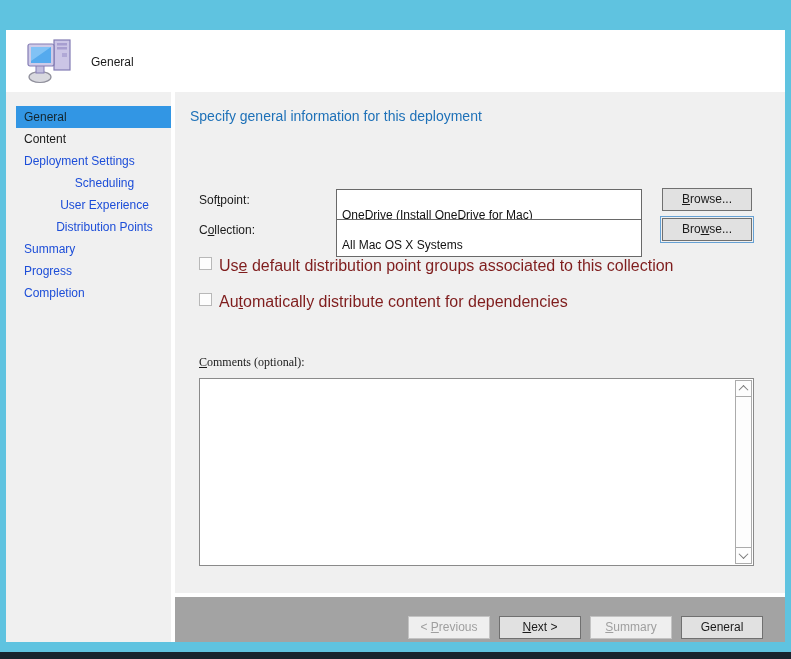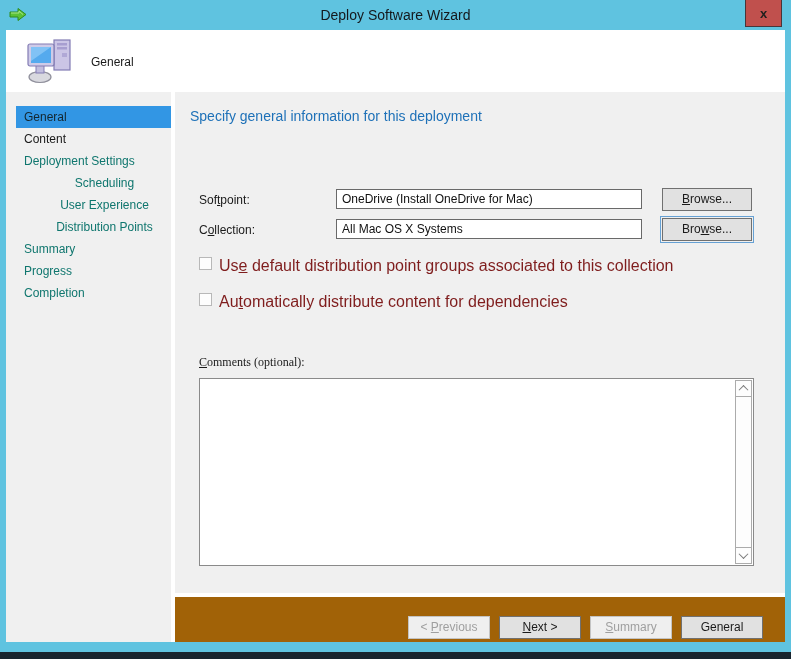--- a/index.html
+++ b/index.html
@@ -26,35 +26,35 @@
   .header { position:absolute; left:6px; top:30px; width:779px; height:62px; background:#ffffff; }
   .wizard-icon { position:absolute; left:20px; top:7px; }
   .header-title { position:absolute; left:85px; top:25px; font-size:12px; color:#1a1a1a; }
   
   .sidebar {
     position:absolute; left:6px; top:92px; width:165px; height:550px;
     background:#f0f0f0; padding-top:14px;
   }
   .nav-item {
     height:22px; line-height:22px; margin-left:10px; padding-left:8px;
-    color:#0f766e; white-space:nowrap; cursor:default;
+    color:#1d4ed8; white-space:nowrap; cursor:default;
   }
   .nav-item.enabled { color:#1a1a1a; }
   .nav-item.active { background:#3296e4; color:#14262e; }
   .nav-item.indent { padding-left:22px;text-align:center; }
   .divider-v { position:absolute; left:171px; top:92px; width:4px; height:550px; background:#ffffff; }
   .main { position:absolute; left:175px; top:92px; width:610px; height:501px; background:#f0f0f0; }
   .divider-h { position:absolute; left:175px; top:593px; width:610px; height:4px; background:#ffffff; }
   
   .page-heading { position:absolute; left:15px; top:16px; font-size:14px; color:#1e71b8; }
   .form-label { position:absolute; font-size:12px; color:#1a1a1a; }
   .mn { text-decoration:underline; }
   .field {
     position:absolute; background:#ffffff; border:1px solid #696969;
-    height:20px; padding:2px 5px; font-size:12px; line-height:15px;
+    height:20px; padding:18px 5px; font-size:12px; line-height:15px;
     white-space:nowrap; overflow:hidden; color:#111;
   }
   .btn {
     position:absolute; height:23px; background:#e1e1e1; border:1px solid #707070;
     text-align:center; line-height:20px; font-size:12px; color:#1a1a1a; cursor:default;
   }
   .btn.disabled { background:#efefef; border-color:#c3c3c3; color:#9f9f9f; }
   .btn.focus-ring { outline:1px solid #66a1d4; outline-offset:1px; }
   .cb {
     position:absolute; width:13px; height:13px; background:#fdfdfd; border:1px solid #b8b8b8;
@@ -69,41 +69,29 @@
   .sb-btn {
     position:absolute; left:0; width:17px; height:17px; background:#fdfdfd;
     border:1px solid #ababab; display:flex; align-items:center; justify-content:center;
   }
   .sb-up { top:0; } .sb-down { bottom:0; }
   .sb-thumb { position:absolute; left:0; top:16px; bottom:16px; width:17px; background:#fdfdfd; border:1px solid #ababab; }
   .chev { width:7px; height:7px; display:block; }
   .chev-up { border-top:1.6px solid #7a7a7a; border-left:1.6px solid #7a7a7a; transform:rotate(45deg) translate(1px,1px); }
   .chev-down { border-bottom:1.6px solid #7a7a7a; border-right:1.6px solid #7a7a7a; transform:rotate(45deg) translate(-1px,-1px); }
   
-  .footer { position:absolute; left:175px; top:597px; width:610px; height:45px; background:#a16207; }
+  .footer { position:absolute; left:175px; top:597px; width:610px; height:45px; background:#a3a3a3; }
   .footer .btn { top:19px; width:82px; }
   .bottom-strip { position:absolute; left:0; bottom:0; width:791px; height:7px; background:#18242e; }
 </style>
 </head>
 <body>
 
 <div class="window">
 
-  <div class="titlebar">
-    <span class="launch-icon">
-      <svg width="18" height="15" viewBox="0 0 18 15">
-        <path d="M1 5 H9 V1.5 L17 7.5 L9 13.5 V10 H1 Z" fill="#5bc236" stroke="#2f8c1c" stroke-width="1"></path>
-        <path d="M2 6 H10 V4 L14 7.5" fill="none" stroke="#a8e68c" stroke-width="1"></path>
-      </svg>
-    </span>
-    <div class="title-text">Deploy Software Wizard</div>
-    <div class="close-btn">
-      <span>x</span>
-    </div>
-  </div>
 
   <div class="header">
     <span class="wizard-icon">
       <svg width="50" height="48" viewBox="0 0 50 48">
         <rect x="28" y="3" width="16" height="30" fill="#cbc5e6" stroke="#837cb4" stroke-width="1.2"></rect>
         <rect x="31" y="6" width="10" height="2.5" fill="#a79ed0"></rect>
         <rect x="31" y="10" width="10" height="2.5" fill="#a79ed0"></rect>
         <rect x="36" y="16" width="5" height="4" fill="#b0a8d6"></rect>
         <ellipse cx="14" cy="40" rx="11" ry="5.5" fill="#d9d9df" stroke="#8f8f9b" stroke-width="1.2"></ellipse>
         <rect x="10" y="28" width="8" height="8" fill="#c2bede" stroke="#837cb4" stroke-width="1"></rect>

